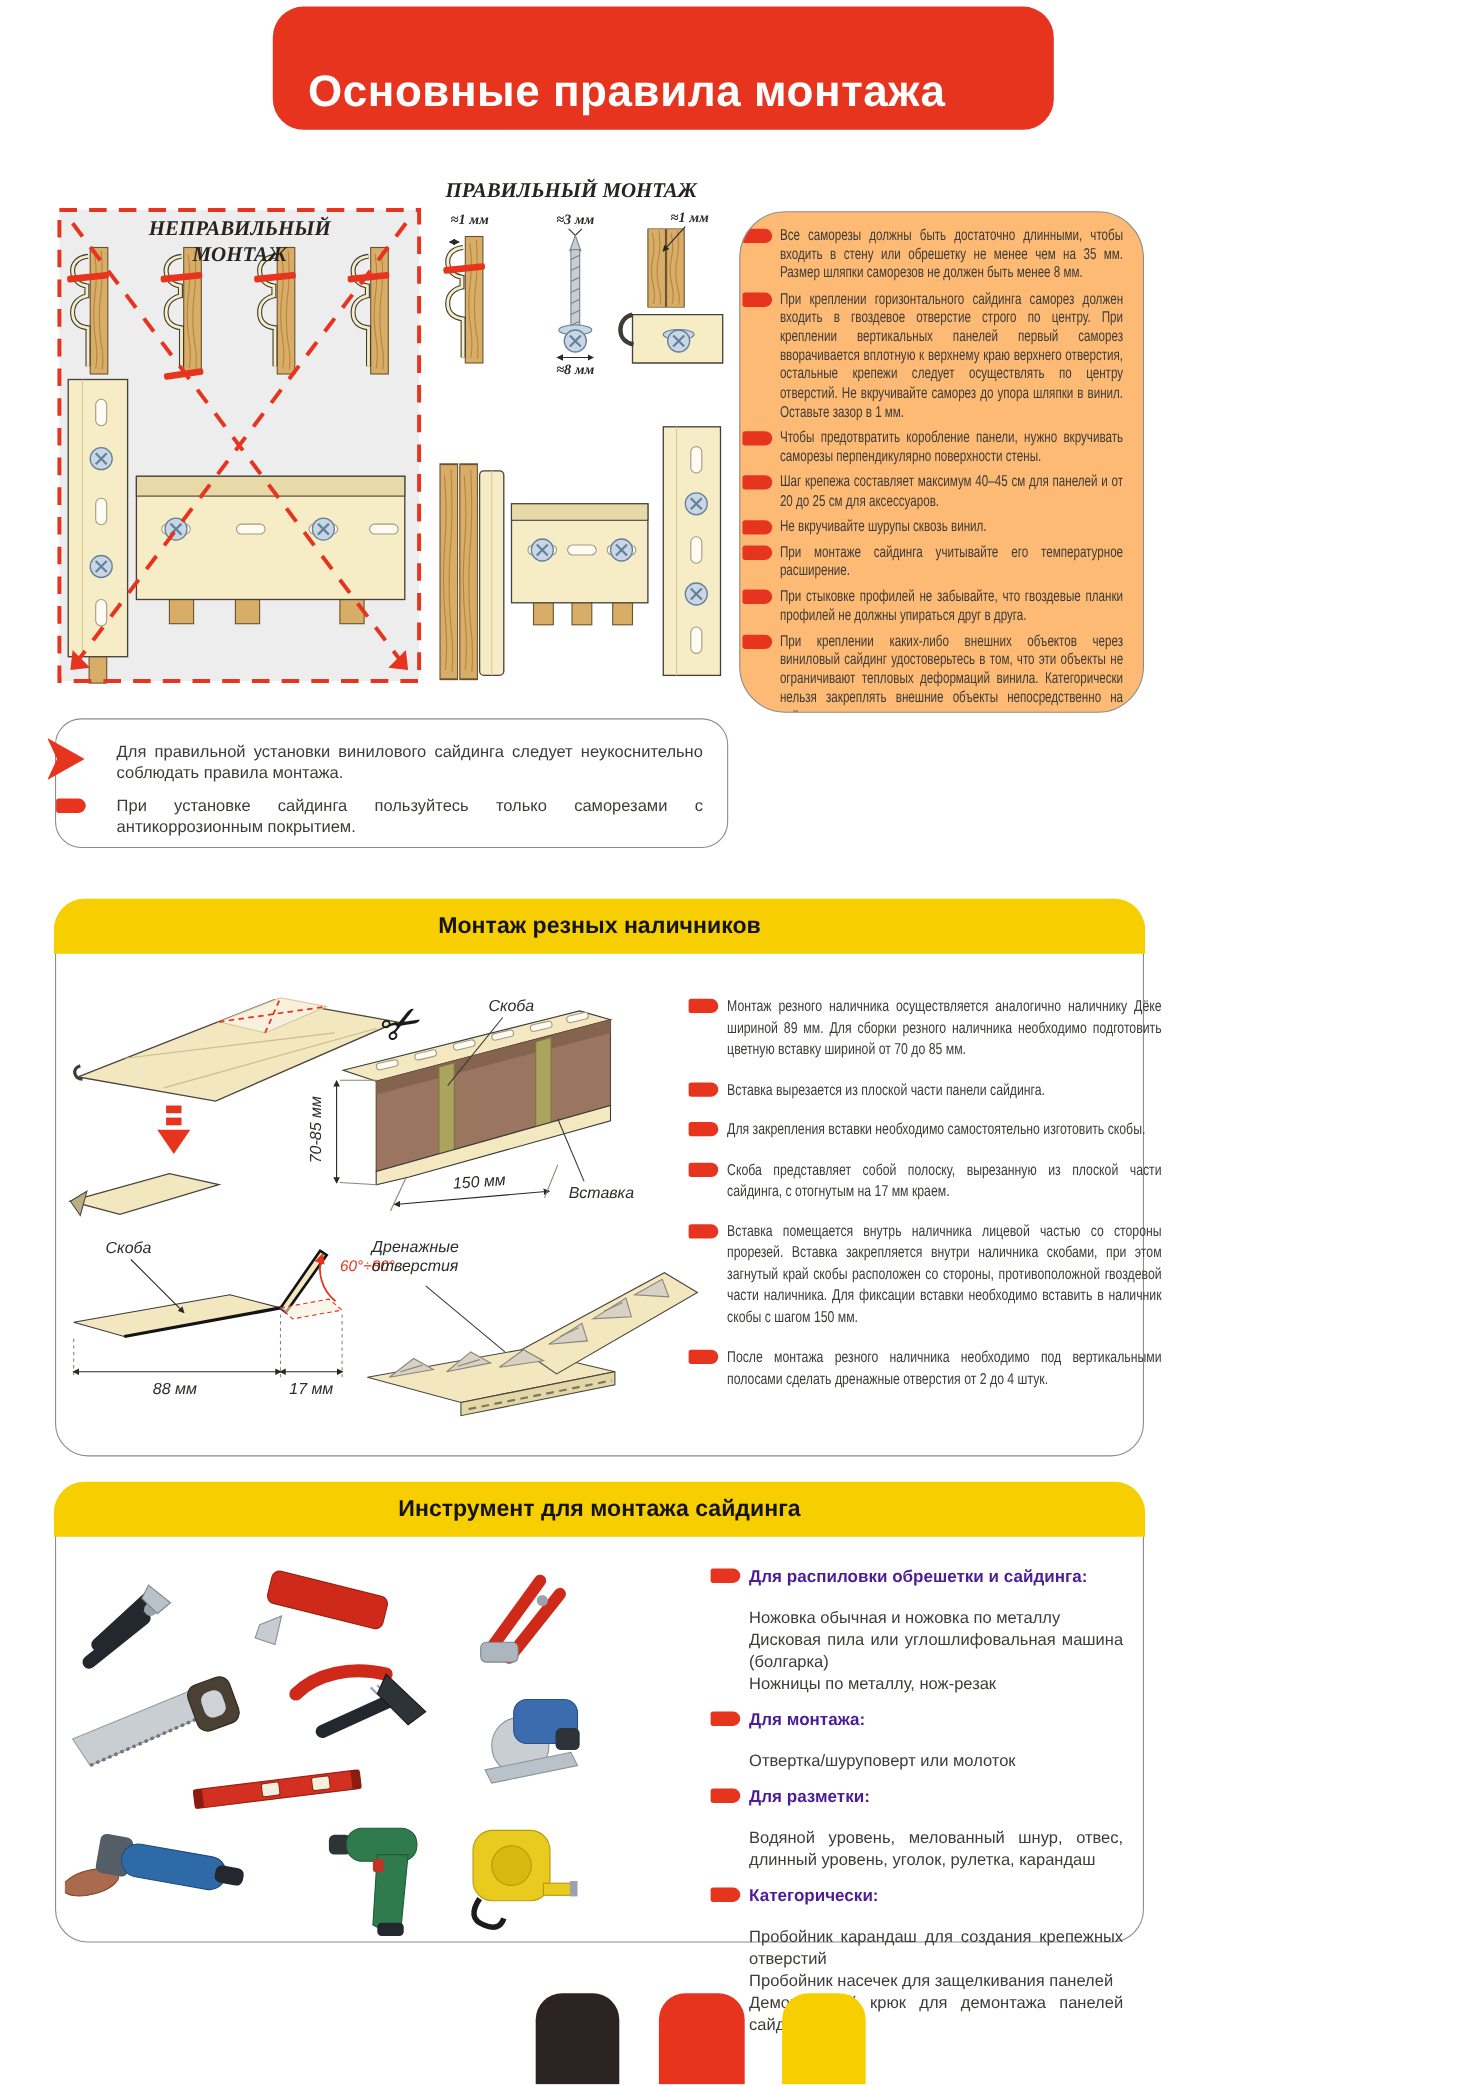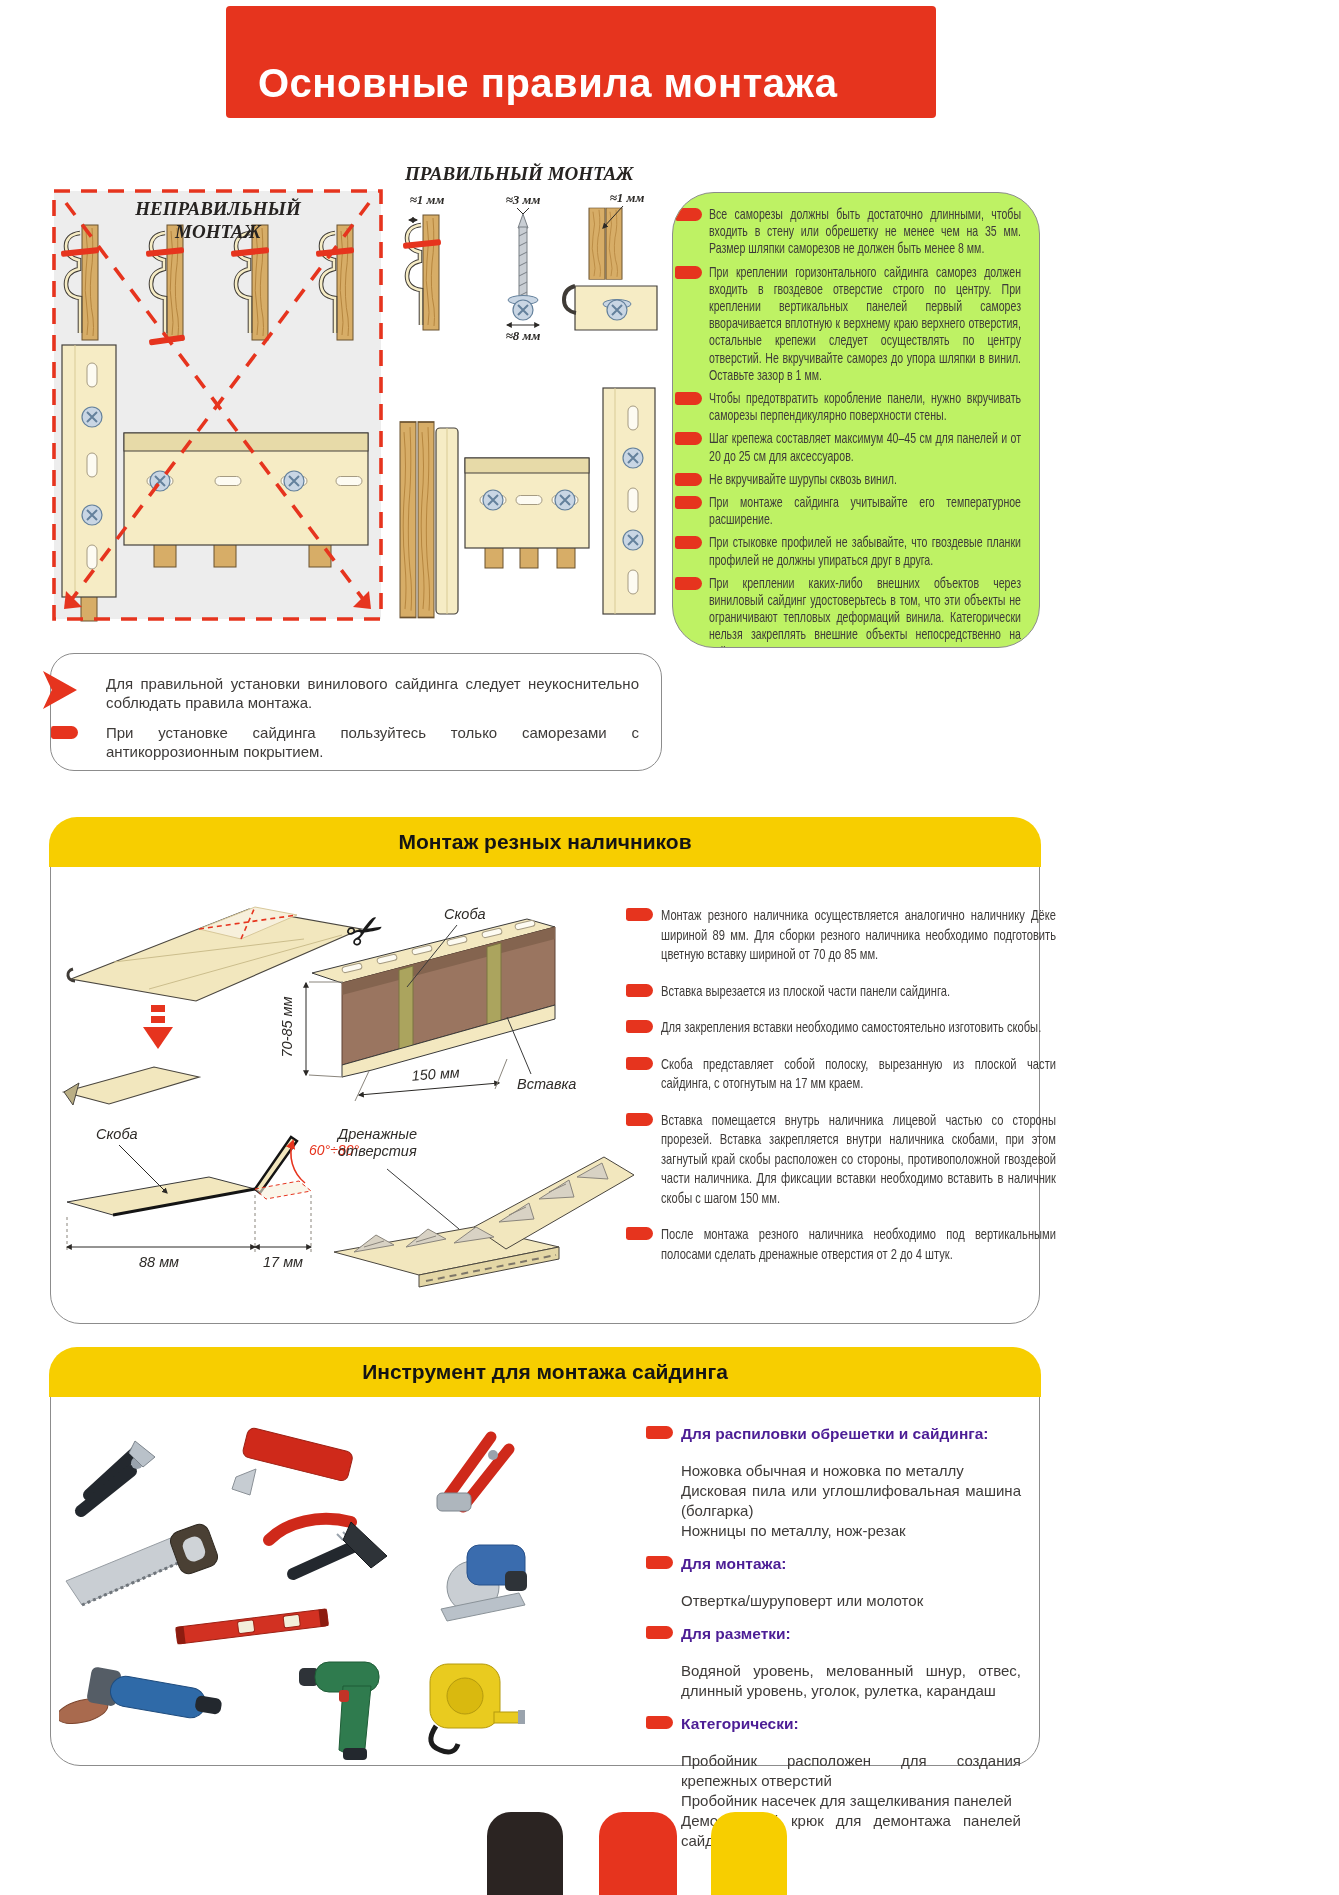--- a/index.html
+++ b/index.html
@@ -1,36 +1,36 @@
 <!DOCTYPE html>
 <html><head>
 <meta charset="utf-8">
 <style>
   * { margin:0; padding:0; box-sizing:border-box; }
   html,body { background:#fff; }
   .page { position:relative; width:1339px; height:1895px; background:#fff; overflow:hidden;
           font-family:"Liberation Sans",sans-serif; color:#3E3B39; }
 
   
-  .banner { position:absolute; left:226px; top:6px; width:710px; height:112px;
-            background:#E6341E; border-radius:4px; }
+  .banner { position:absolute; left:248px; top:6px; width:710px; height:112px;
+            background:#E6341E; border-radius:28px; }
   .banner h1 { position:absolute; left:32px; bottom:12px; color:#fff; font-size:40px;
                font-weight:bold; letter-spacing:.5px; white-space:nowrap; }
 
   
   .rule { position:relative; }
   .bullet-pill { position:absolute; left:0; top:2px; width:27px; height:13px;
                  background:#E6341E; border-radius:3px 8px 8px 3px; }
   .bullet-arrow { position:absolute; left:-8px; top:0; width:34px; height:38px; background:#E6341E;
                   clip-path:polygon(0 0,100% 50%,0 100%,26% 50%); }
   .cond { font-size:14.3px; text-align:justify; transform:scaleX(.74); transform-origin:0 0; width:135.14%; }
 
   
   .rules-panel { position:absolute; left:672px; top:192px; width:368px; height:456px;
-                 border:1.6px solid #8C8C8C; border-radius:42px; background:#bef264;
+                 border:1.6px solid #8C8C8C; border-radius:42px; background:#fdba74;
                  padding:13px 18px 0 0; overflow:hidden; }
   .rules-panel .rule { margin:0 0 6px 36px; }
   .rules-panel .bullet-pill { left:-34px; }
   .rules-panel .cond { line-height:17.2px; }
 
   
   .notes-box { position:absolute; left:50px; top:653px; width:612px; height:118px;
                border:1.6px solid #8C8C8C; border-radius:24px; background:#fff; padding:20px 22px 0 55px; }
   .notes-box .rule { margin-bottom:11px; }
   .notes-box .bullet-pill { left:-55px; top:3px; }
@@ -510,21 +510,21 @@
             <span class="bullet-pill"></span>
             <p class="tg-head">Для разметки:</p>
           </div>
         <p class="tool-line">Водяной уровень, мелованный шнур, отвес, длинный уровень, уголок, рулетка, карандаш</p>
       </div>
       <div class="tool-group">
         <div class="rule">
             <span class="bullet-pill"></span>
             <p class="tg-head">Категорически:</p>
           </div>
-        <p class="tool-line">Пробойник расположен для создания крепежных отверстий</p>
+        <p class="tool-line">Пробойник карандаш для создания крепежных отверстий</p>
         <p class="tool-line">Пробойник насечек для защелкивания панелей</p>
         <p class="tool-line">Демонтажный крюк для демонтажа панелей сайдинга</p>
       </div>
     </div>
   </div>
 
   <div class="swatch sw-0" style="background-color: rgb(43, 36, 34);"></div>
   <div class="swatch sw-1" style="background-color: rgb(230, 52, 30);"></div>
   <div class="swatch sw-2" style="background-color: rgb(247, 206, 0);"></div>
 

